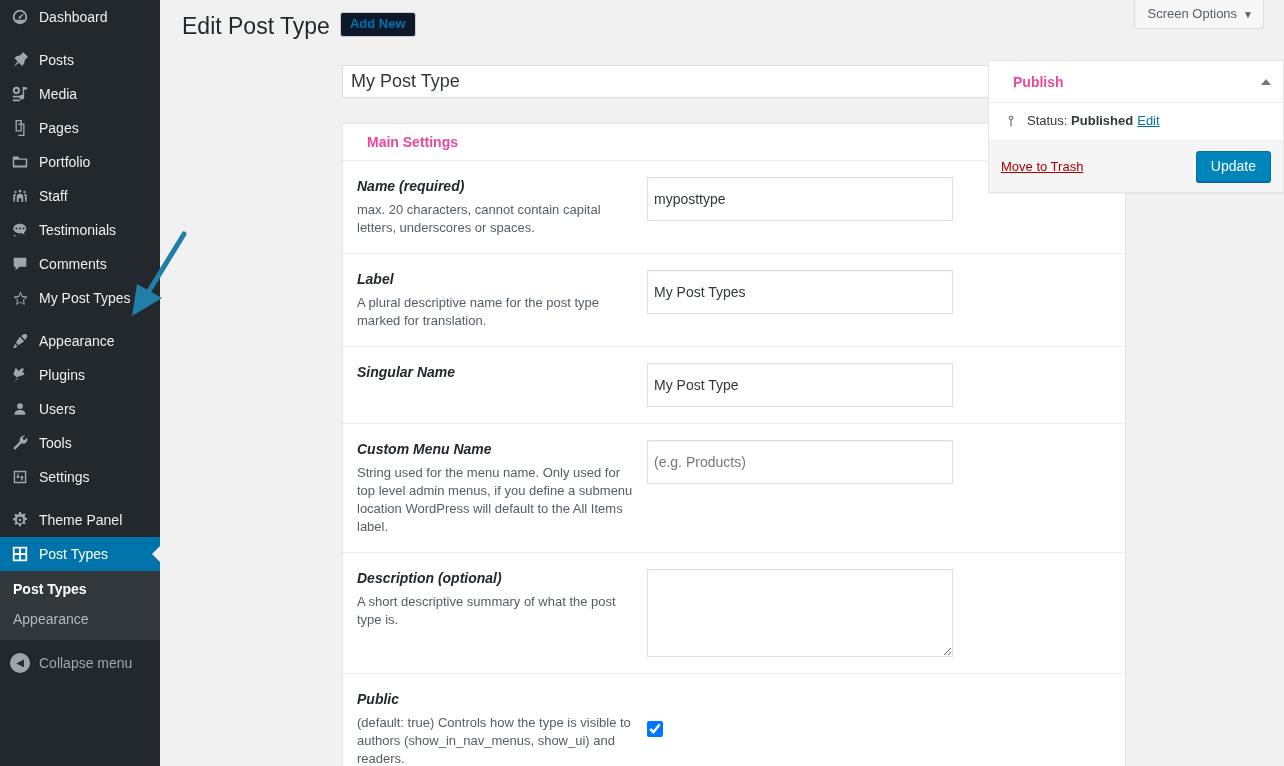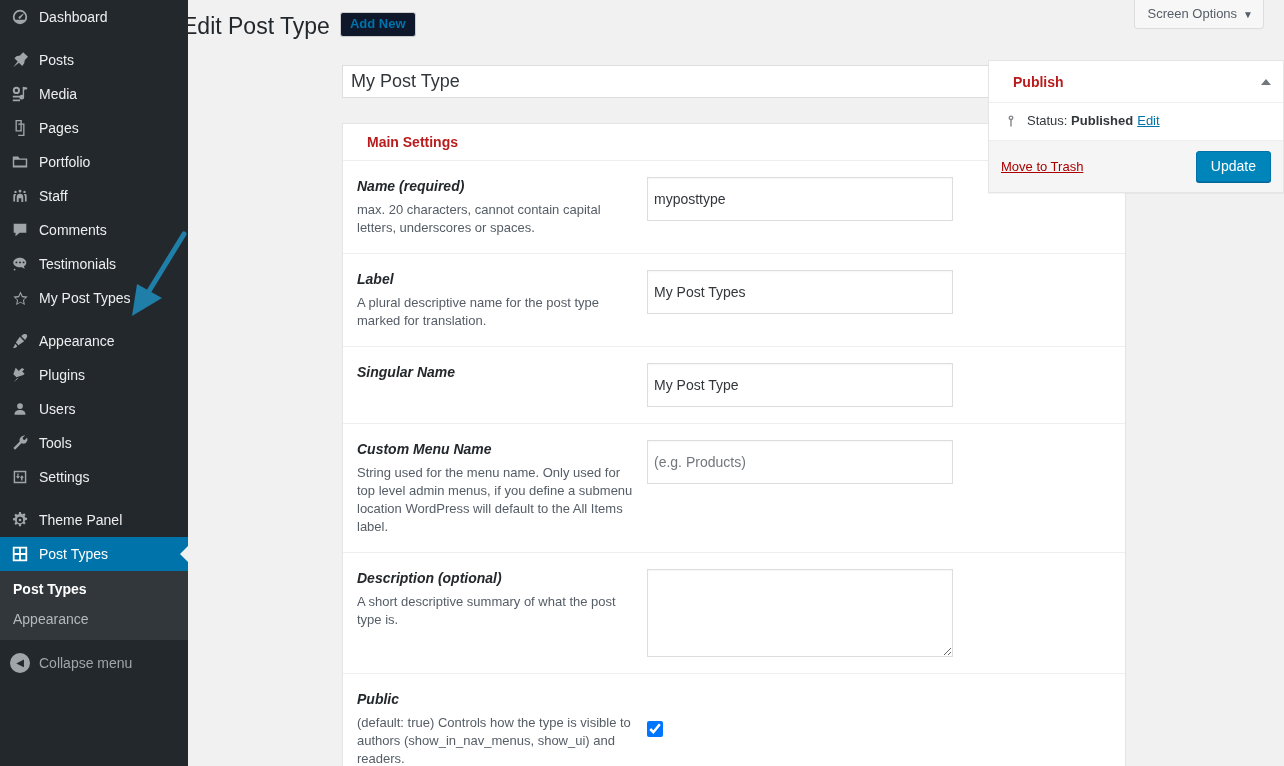--- a/index.html
+++ b/index.html
@@ -8,21 +8,21 @@
     width: 1284px; height: 766px;
     overflow: hidden;
     background: #f1f1f1;
     font-family: "Liberation Sans", sans-serif;
     -webkit-font-smoothing: antialiased;
   }
 
   
   #adminmenu {
     position: absolute; left: 0; top: 0;
-    width: 188px; height: 766px;
+    width: 160px; height: 766px;
     background: #23282d;
     color: #eee;
     font-size: 14px;
     z-index: 5;
   }
   .menu-item {
     position: relative;
     display: flex; align-items: center;
     height: 34px;
     padding-left: 10px;
@@ -153,21 +153,21 @@
     box-shadow: 0 1px 1px rgba(0,0,0,.04);
   }
   .postbox-header {
     position: relative;
     height: 37px;
     border-bottom: 1px solid #eee;
     display: flex; align-items: center;
     padding: 0 12px;
   }
   .postbox-header .hndle {
-    font-size: 14px; font-weight: bold; color: #b91c1c;
+    font-size: 14px; font-weight: bold; color: #ec4899;
     padding-left: 12px;
   }
   .toggle-indicator {
     position: absolute; right: 12px; top: 50%;
     margin-top: -3px;
     width: 0; height: 0;
     border-style: solid;
     border-width: 0 5px 6px 5px;
     border-color: transparent transparent #72777c transparent;
     cursor: pointer;
@@ -337,32 +337,32 @@
         <span class="mi-icon">
           <svg width="18" height="18" viewBox="0 0 20 20">
             <path d="M10 3a1.6 1.6 0 1 1 0 3.2A1.6 1.6 0 0 1 10 3zM5 4.2a1.3 1.3 0 1 1 0 2.6 1.3 1.3 0 0 1 0-2.6zm10 0a1.3 1.3 0 1 1 0 2.6 1.3 1.3 0 0 1 0-2.6zM10 7.4c2.3 0 3.6 1.3 3.6 3.3v6.1h-2.1v-4.2h-3v4.2H6.4v-6.1c0-2 1.3-3.3 3.6-3.3zM4 7.8c.7 0 1.3.2 1.7.5-.8.8-1.2 1.9-1.2 3.2v4.6H2.6V10c0-1.5.5-2.2 1.4-2.2zm12 0c.9 0 1.4.7 1.4 2.2v6.1h-1.9v-4.6c0-1.3-.4-2.4-1.2-3.2.4-.3 1-.5 1.7-.5z"></path>
           </svg>
         </span>
         <span class="mi-label">Staff</span>
       </div>
       <div class="menu-item">
         <span class="mi-icon">
           <svg width="18" height="18" viewBox="0 0 20 20">
+            <path d="M10 3c-4.2 0-7.5 2.4-7.5 5.4 0 2.9 3.3 5.3 7.5 5.3.7 0 1.4-.1 2-.2l3.2 1.7-.8-2.6c1.6-1 2.6-2.5 2.6-4.2C17 5.4 13.7 3 10 3zM6 9.3a1.1 1.1 0 1 1 0-2.2 1.1 1.1 0 0 1 0 2.2zm4 0a1.1 1.1 0 1 1 0-2.2 1.1 1.1 0 0 1 0 2.2zm4 0a1.1 1.1 0 1 1 0-2.2 1.1 1.1 0 0 1 0 2.2zM4 15.2a1 1 0 1 1 0 2 1 1 0 0 1 0-2z"></path>
+          </svg>
+        </span>
+        <span class="mi-label">Testimonials</span>
+      </div>
+      <div class="menu-item">
+        <span class="mi-icon">
+          <svg width="18" height="18" viewBox="0 0 20 20">
             <path d="M3 3h14v10H9.6L5 17v-4H3V3z"></path>
           </svg>
         </span>
         <span class="mi-label">Comments</span>
-      </div>
-      <div class="menu-item">
-        <span class="mi-icon">
-          <svg width="18" height="18" viewBox="0 0 20 20">
-            <path d="M10 3c-4.2 0-7.5 2.4-7.5 5.4 0 2.9 3.3 5.3 7.5 5.3.7 0 1.4-.1 2-.2l3.2 1.7-.8-2.6c1.6-1 2.6-2.5 2.6-4.2C17 5.4 13.7 3 10 3zM6 9.3a1.1 1.1 0 1 1 0-2.2 1.1 1.1 0 0 1 0 2.2zm4 0a1.1 1.1 0 1 1 0-2.2 1.1 1.1 0 0 1 0 2.2zm4 0a1.1 1.1 0 1 1 0-2.2 1.1 1.1 0 0 1 0 2.2zM4 15.2a1 1 0 1 1 0 2 1 1 0 0 1 0-2z"></path>
-          </svg>
-        </span>
-        <span class="mi-label">Testimonials</span>
       </div>
       <div class="menu-item">
         <span class="mi-icon">
           <svg width="19" height="19" viewBox="0 0 20 20">
             <path d="M10 2.5l2.3 4.8 5.2.7-3.8 3.6.9 5.2-4.6-2.5-4.6 2.5.9-5.2L2.5 8l5.2-.7L10 2.5zm0 2.8L8.4 8.6l-3.6.5 2.6 2.5-.6 3.6L10 13.5l3.2 1.7-.6-3.6 2.6-2.5-3.6-.5L10 5.3z"></path>
           </svg>
         </span>
         <span class="mi-label">My Post Types</span>
       </div>
       <div class="menu-sep"></div>

